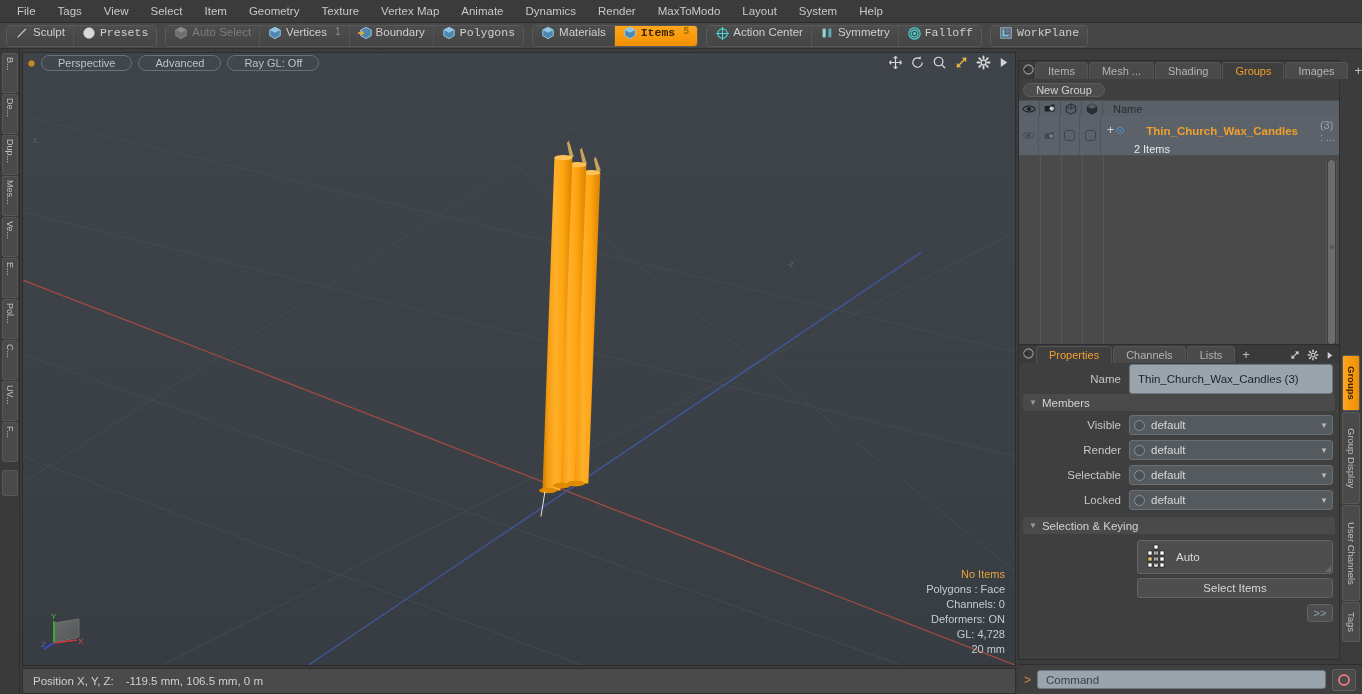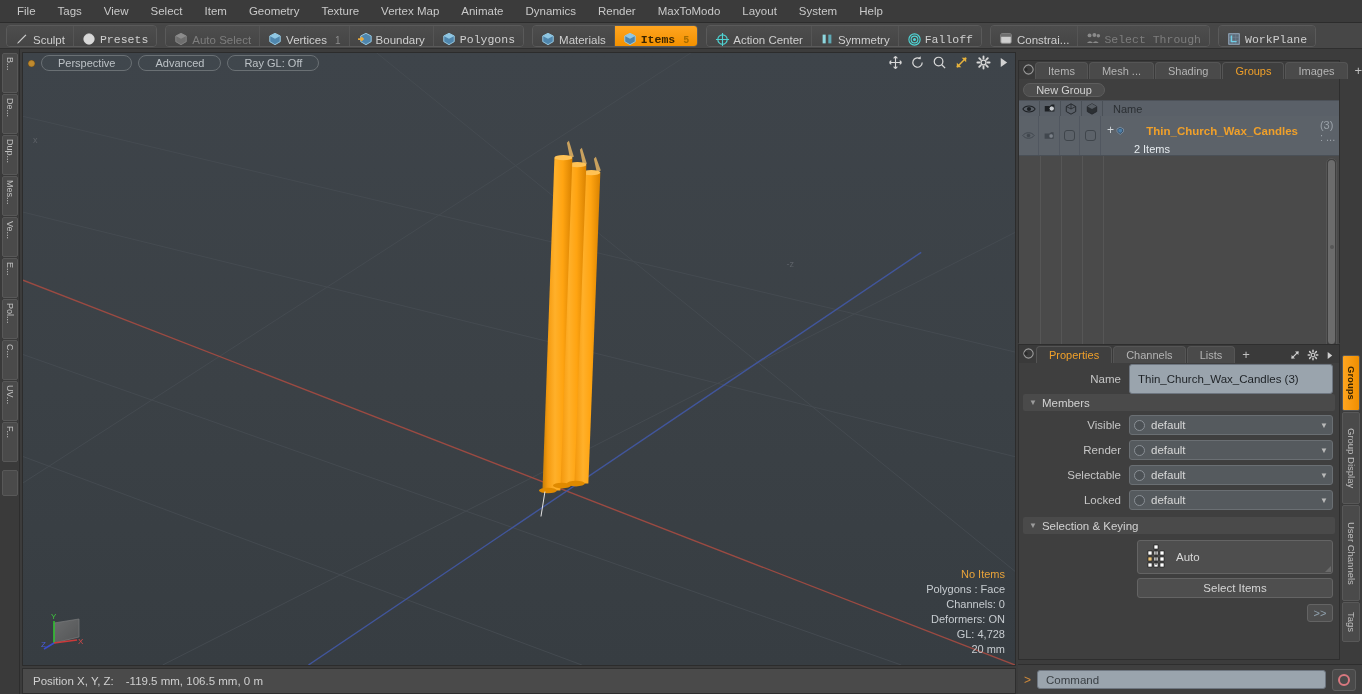--- a/index.html
+++ b/index.html
@@ -26,21 +26,21 @@
     height:26px; background:#474747;
     display:flex; align-items:center; gap:0px; padding:0 2px;
     border-bottom:1px solid #2f2f2f;
   }
   .tgroup{
     display:flex; align-items:stretch; height:22px;
     border:1px solid #5a5a5a; border-radius:4px;
     background:#484848; margin:0 4px; overflow:hidden;
   }
   .tbtn{
-    display:flex; align-items:flex-end; gap:4px;
+    display:flex; align-items:flex-start; gap:4px;
     padding:0 8px; height:100%;
     border-right:1px solid #555; color:#cfcfcf; font-size:11.5px;
     white-space:nowrap; background:linear-gradient(#4d4d4d,#454545);
   }
   .tbtn:last-child{ border-right:none;font-family:Liberation Mono, monospace; }
   .tbtn.dim{ color:#7d7d7d; }
   .tbtn.active{
     background:linear-gradient(#ffa520,#f39100); color:#3a2500; font-weight:bold;
   }
   .tbtn .num{ color:#8d8d8d; font-size:10px; margin-left:4px; }
@@ -320,39 +320,20 @@
           </svg></span>
         <span>Symmetry</span>
       </div>
       <div class="tbtn">
         <span class="ico"><svg xmlns="http://www.w3.org/2000/svg" width="15" height="15" viewBox="0 0 16 16">
             <circle cx="8" cy="8" r="6" fill="none" stroke="#4fd4d4" stroke-width="1.2"></circle>
             <circle cx="8" cy="8" r="3.6" fill="none" stroke="#4fd4d4" stroke-width="1.2"></circle>
             <circle cx="8" cy="8" r="1.6" fill="#4fd4d4"></circle>
           </svg></span>
         <span>Falloff</span>
-      </div>
-    </div>
-    <div class="tgroup">
-      <div class="tbtn">
-        <span class="ico"><svg xmlns="http://www.w3.org/2000/svg" width="14" height="13" viewBox="0 0 16 15">
-            <rect x="2" y="2" width="12" height="11" rx="1.5" fill="#cfcfcf" stroke="#8f8f8f"></rect>
-            <rect x="2" y="2" width="12" height="3.5" fill="#6f6f6f"></rect>
-          </svg></span>
-        <span>Constrai...</span>
-      </div>
-      <div class="tbtn dim">
-        <span class="ico"><svg xmlns="http://www.w3.org/2000/svg" width="15" height="13" viewBox="0 0 17 14">
-            <circle cx="4" cy="3.5" r="2.2" fill="#8a8a8a"></circle>
-            <circle cx="9.5" cy="3" r="2.2" fill="#8a8a8a"></circle>
-            <circle cx="14" cy="4" r="2" fill="#8a8a8a"></circle>
-            <path d="M1 12 q3.5 -4 7 0" fill="#8a8a8a"></path>
-            <path d="M7.5 12 q3.5 -4 7 0" fill="#8a8a8a"></path>
-          </svg></span>
-        <span>Select Through</span>
       </div>
     </div>
     <div class="tgroup">
       <div class="tbtn">
         <span class="ico"><svg xmlns="http://www.w3.org/2000/svg" width="14" height="14" viewBox="0 0 16 16">
             <rect x="2" y="2" width="12" height="12" fill="#5c6a78" stroke="#9fb6cc"></rect>
             <path d="M2 6 h12 M2 10 h12 M6 2 v12 M10 2 v12" stroke="#7b8a99" stroke-width="0.6"></path>
             <path d="M5 4 v7 h6" stroke="#6fd0e8" stroke-width="1.6" fill="none"></path>
           </svg></span>
         <span>WorkPlane</span>

